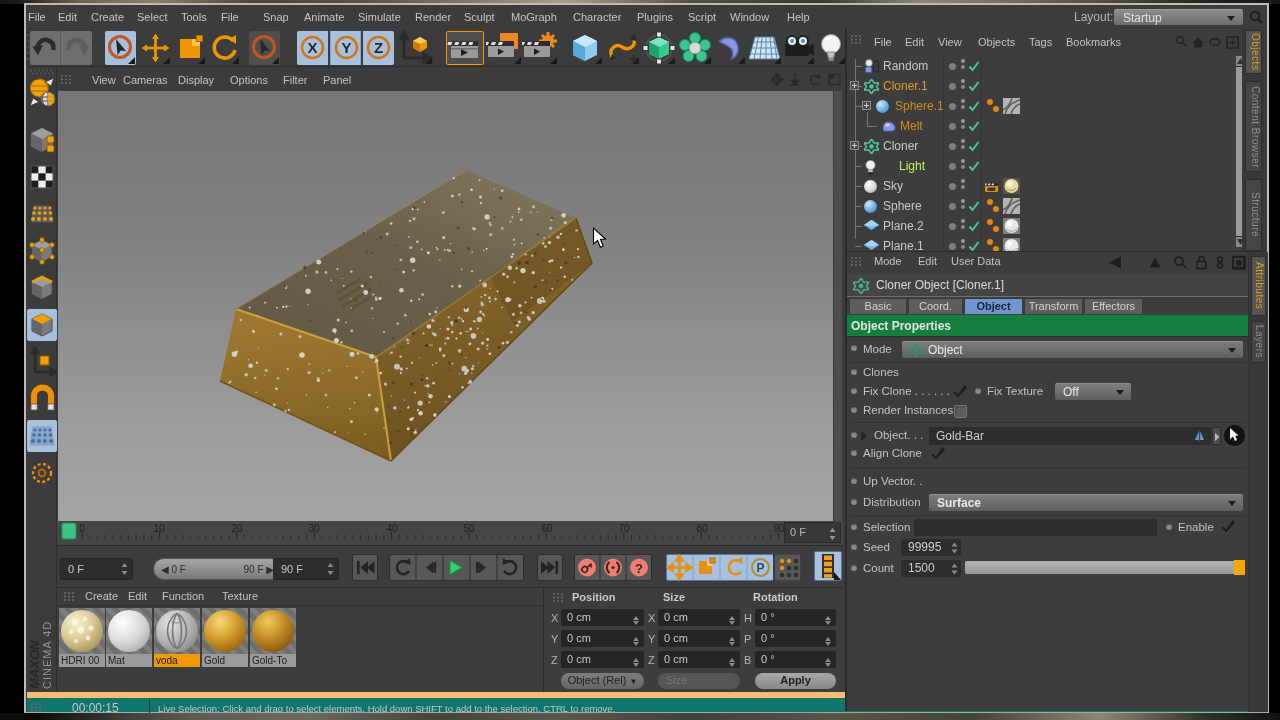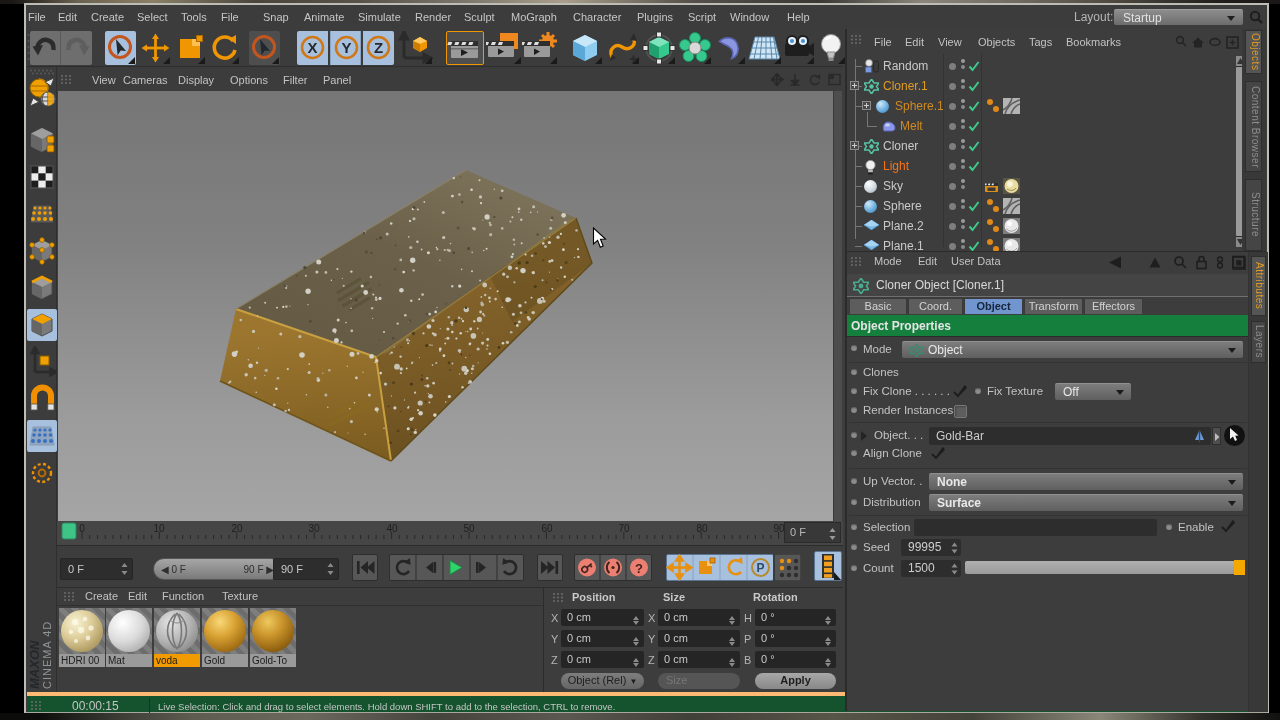--- a/index.html
+++ b/index.html
@@ -42,21 +42,21 @@
 .msphere{position:absolute;left:2px;top:2px;width:42px;height:42px;border-radius:50%;}
 
 #coordpanel{left:543px;top:587px;width:300px;height:105px;background:#3d3d3d;border-top:1px solid #2c2c2c;border-left:1px solid #2c2c2c;}
 #coordpanel .hdr{position:absolute;top:3px;color:#c9c9c9;font-size:11px;font-weight:bold;}
 .cfield{position:absolute;height:17px;background:#252525;border-radius:2px;color:#c9c9c9;font-size:11px;line-height:16px;padding-left:6px;}
 .cfield:after{content:"";position:absolute;right:5px;top:4px;border:3px solid transparent;border-bottom:4px solid #8a8a8a;}
 .cfield:before{content:"";position:absolute;right:5px;top:12px;border:3px solid transparent;border-top:4px solid #8a8a8a;}
 .clbl{position:absolute;color:#b5b5b5;font-size:11px;}
 .cbtn{position:absolute;height:16px;border-radius:8px;font-size:11px;text-align:center;color:#1e1e1e;}
 
-#status{left:27px;top:692px;width:1239px;height:20px;background:#14532d;border-top:4px solid #fdba74;color:#c6c6c6;font-size:12px;}
+#status{left:27px;top:692px;width:1239px;height:20px;background:#0f766e;border-top:6px solid #fdba74;color:#c6c6c6;font-size:12px;}
 
 #ompanel{left:845px;top:29px;width:421px;height:222px;background:#3d3d3d;border-left:2px solid #2b2b2b;overflow:hidden;}
 #ommenu{position:absolute;left:0;top:0;width:421px;height:24px;color:#c3c3c3;font-size:11px;}
 #ommenu span{position:absolute;top:7px;}
 .omrow{position:absolute;left:0;width:389px;height:20px;color:#c9c9c9;font-size:12px;}
 .omlbl{position:absolute;top:3px;}
 
 #ampanel{left:845px;top:251px;width:421px;height:460px;background:#3d3d3d;border-left:2px solid #2b2b2b;border-top:1px solid #2b2b2b;}
 #ammenu{position:absolute;left:0;top:0;width:421px;height:22px;color:#c3c3c3;font-size:11px;}
 .albl{position:absolute;color:#c3c3c3;font-size:11.5px;}
@@ -1420,21 +1420,21 @@
             <path d="M1.5 5.5 L4.5 9 L10.5 1" fill="none" stroke="#3fc98c" stroke-width="2"></path>
           </svg>
         </div>
         <div class="omrow" style="top:127px">
           <div style="position:absolute;left:8px;top:10px;width:7px;height:1px;background:#777"></div>
           <svg style="position:absolute;left:17px;top:4px" width="13" height="15" viewBox="0 0 13 15">
             <circle cx="6.5" cy="5" r="4.6" fill="#f0f0f0" stroke="#9a9a9a" stroke-width=".8"></circle>
             <rect x="4.2" y="9.5" width="4.6" height="3" fill="#b8b8b8"></rect>
             <rect x="4.2" y="12.5" width="4.6" height="2" fill="#1e1e1e"></rect>
           </svg>
-          <span class="omlbl" style="left:36px;color:#f97316">Light</span>
+          <span class="omlbl" style="left:52px;color:#bef264">Light</span>
           <div style="position:absolute;left:102px;top:7px;width:7px;height:7px;border-radius:50%;background:#7e7e7e"></div>
           <div style="position:absolute;left:114px;top:3px;width:4px;height:4px;border-radius:50%;background:#9a9a9a"></div>
           <div style="position:absolute;left:114px;top:9px;width:4px;height:4px;border-radius:50%;background:#8a8a8a"></div>
           <svg style="position:absolute;left:121px;top:5px" width="12" height="11" viewBox="0 0 12 11">
             <path d="M1.5 5.5 L4.5 9 L10.5 1" fill="none" stroke="#3fc98c" stroke-width="2"></path>
           </svg>
         </div>
         <div class="omrow" style="top:147px">
           <div style="position:absolute;left:8px;top:10px;width:7px;height:1px;background:#777"></div>
           <div style="position:absolute;left:17px;top:4px;width:13px;height:13px;border-radius:50%;background:radial-gradient(circle at 35% 30%,#ffffff,#cfd8e0 55%,#8a98a8)"></div>
@@ -1644,21 +1644,20 @@
         </svg>
       </div>
 <div class="dot" style="left:4px;top:198px"></div>
       <span class="albl" style="left:16px;top:195px">Align Clone</span>
 <svg class="chk" style="left:83px;top:195px" width="15" height="13" viewBox="0 0 15 13">
         <path d="M2 7 L6 11 L13.5 0.5 M6 11 L14.5 2" fill="none" stroke="#1d1d1d" stroke-width="1.8"></path>
       </svg>
 <div class="hr" style="top:216px"></div>
 <div class="dot" style="left:4px;top:226px"></div>
       <span class="albl" style="left:16px;top:223px">Up Vector. .</span>
-<div class="adrop" style="left:82px;top:221px;width:314px;font-weight:bold">None</div>
 <div class="dot" style="left:4px;top:247px"></div>
       <span class="albl" style="left:16px;top:244px">Distribution</span>
 <div class="adrop" style="left:82px;top:242px;width:314px;font-weight:bold">Surface</div>
 <div class="hr" style="top:263px"></div>
 <div class="dot" style="left:4px;top:272px"></div>
       <span class="albl" style="left:16px;top:269px">Selection</span>
 <div class="afield" style="left:67px;top:267px;width:243px;height:17px"></div>
 <div class="dot" style="left:319px;top:272px"></div>
       <span class="albl" style="left:331px;top:269px">Enable</span>
 <svg class="chk" style="left:373px;top:268px" width="15" height="13" viewBox="0 0 15 13">

